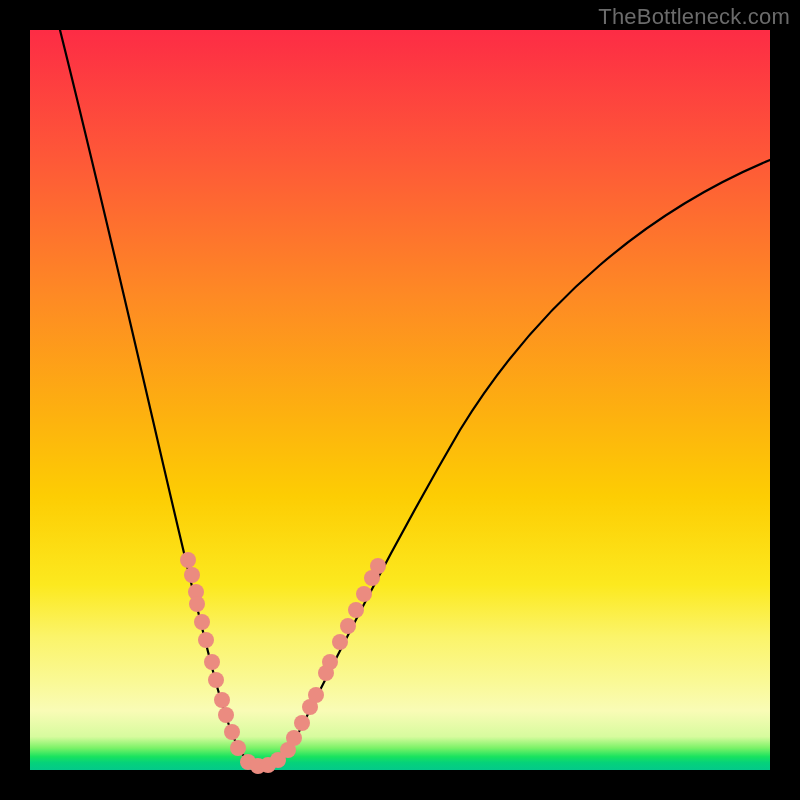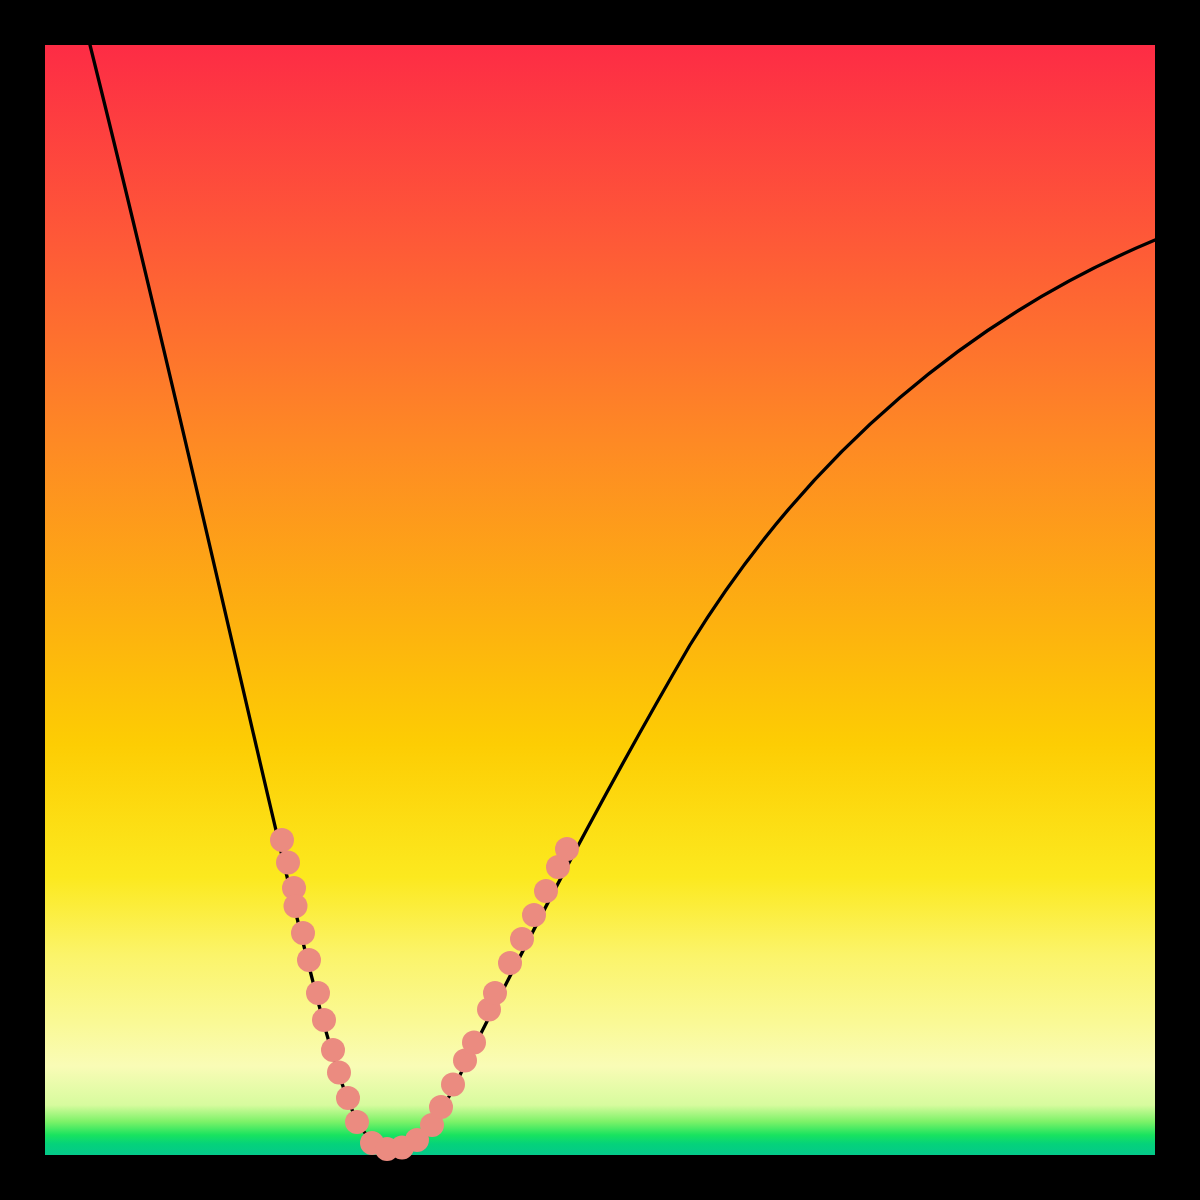--- a/index.html
+++ b/index.html
@@ -109,13 +109,14 @@
           <circle cx="300" cy="632" r="8" class="dot"></circle>
           <circle cx="310" cy="612" r="8" class="dot"></circle>
           <circle cx="318" cy="596" r="8" class="dot"></circle>
           <circle cx="326" cy="580" r="8" class="dot"></circle>
           <circle cx="334" cy="564" r="8" class="dot"></circle>
           <circle cx="342" cy="548" r="8" class="dot"></circle>
           <circle cx="348" cy="536" r="8" class="dot"></circle>
         </g>
     </svg>
   </div>
+  <div class="watermark">TheBottleneck.com</div>
 </div>
 
 </body></html>

